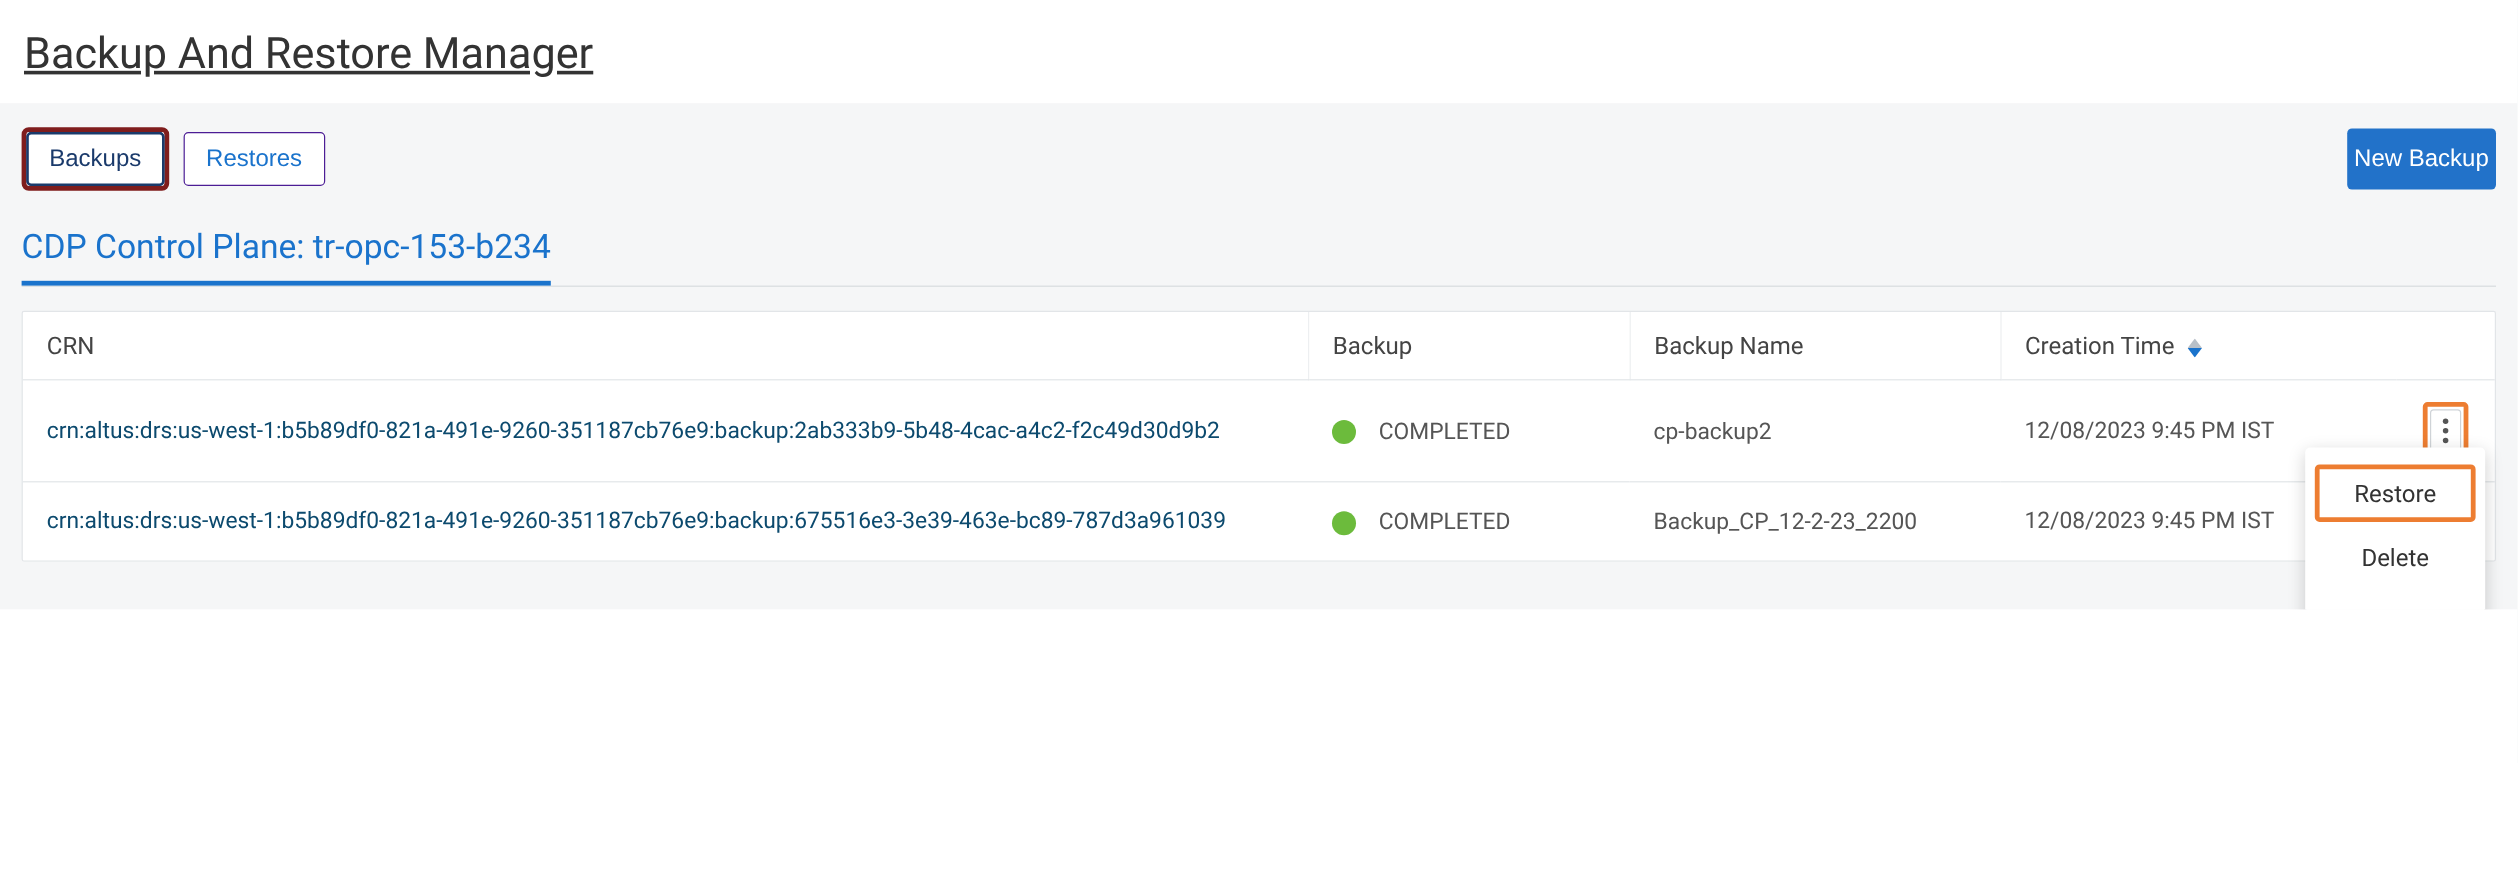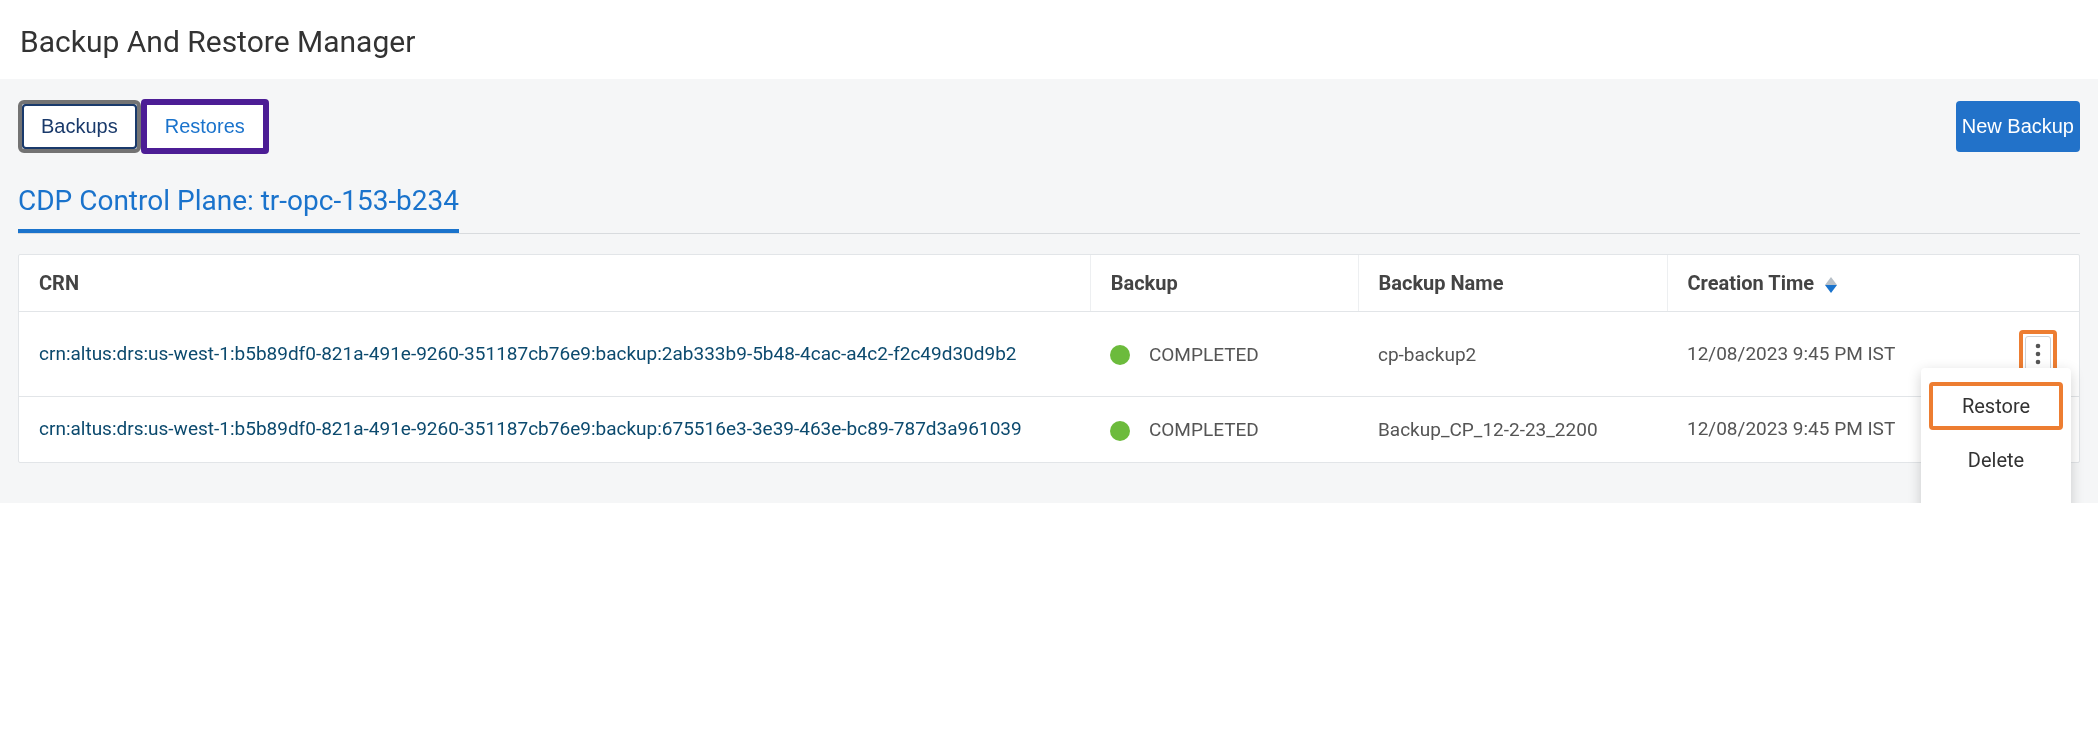--- a/index.html
+++ b/index.html
@@ -3,47 +3,48 @@
   <meta charset="utf-8">
   <style>
     * { box-sizing: border-box; margin: 0; padding: 0; }
     body {
       font-family: -apple-system, BlinkMacSystemFont, "Segoe UI", Roboto, "Helvetica Neue", Arial, sans-serif;
       background: #ffffff;
       color: #333333;
       font-size: 18px;
     }
     .page-title {
-      font-size: 30px;
+      font-size: 36px;
       font-weight: 400;
       color: #333333;
       padding: 24px 20px 20px 20px;
+      text-decoration: underline;
     }
     .content-area {
       background: #f5f6f7;
       padding: 20px 18px 40px 18px;
     }
     .toolbar-row {
       display: flex;
       align-items: center;
       justify-content: space-between;
       margin-bottom: 24px;
     }
     .tab-group {
       display: flex;
       align-items: center;
     }
     .tab-backups-wrap {
-      border: 4px solid #737373;
+      border: 4px solid #7f1d1d;
       border-radius: 6px;
-      margin-right: 0;
+      margin-right: 12px;
     }
     .tab-btn {
       background: #ffffff;
-      border: 6px solid #4c1d95;
+      border: 1px solid #4c1d95;
       border-radius: 4px;
       padding: 10px 18px;
       font-size: 20px;
       cursor: pointer;
     }
     .tab-backups {
       color: #1a3a6b;
       border: 1px solid #1a3a6b;
       outline: 2px solid #1a3a6b;
       outline-offset: -2px;
@@ -77,21 +78,21 @@
       margin-top: 20px;
       border: 1px solid #e2e5e8;
       border-radius: 2px;
     }
     .table {
       width: 100%;
       border-collapse: collapse;
     }
     .table th {
       text-align: left;
-      font-weight: 700;
+      font-weight: 400;
       color: #444444;
       font-size: 20px;
       padding: 16px 20px;
       border-bottom: 1px solid #e2e5e8;
       border-right: 1px solid #edeff1;
     }
     .table th:last-child { border-right: none; }
     .th-creation {
       white-space: nowrap;
     }

